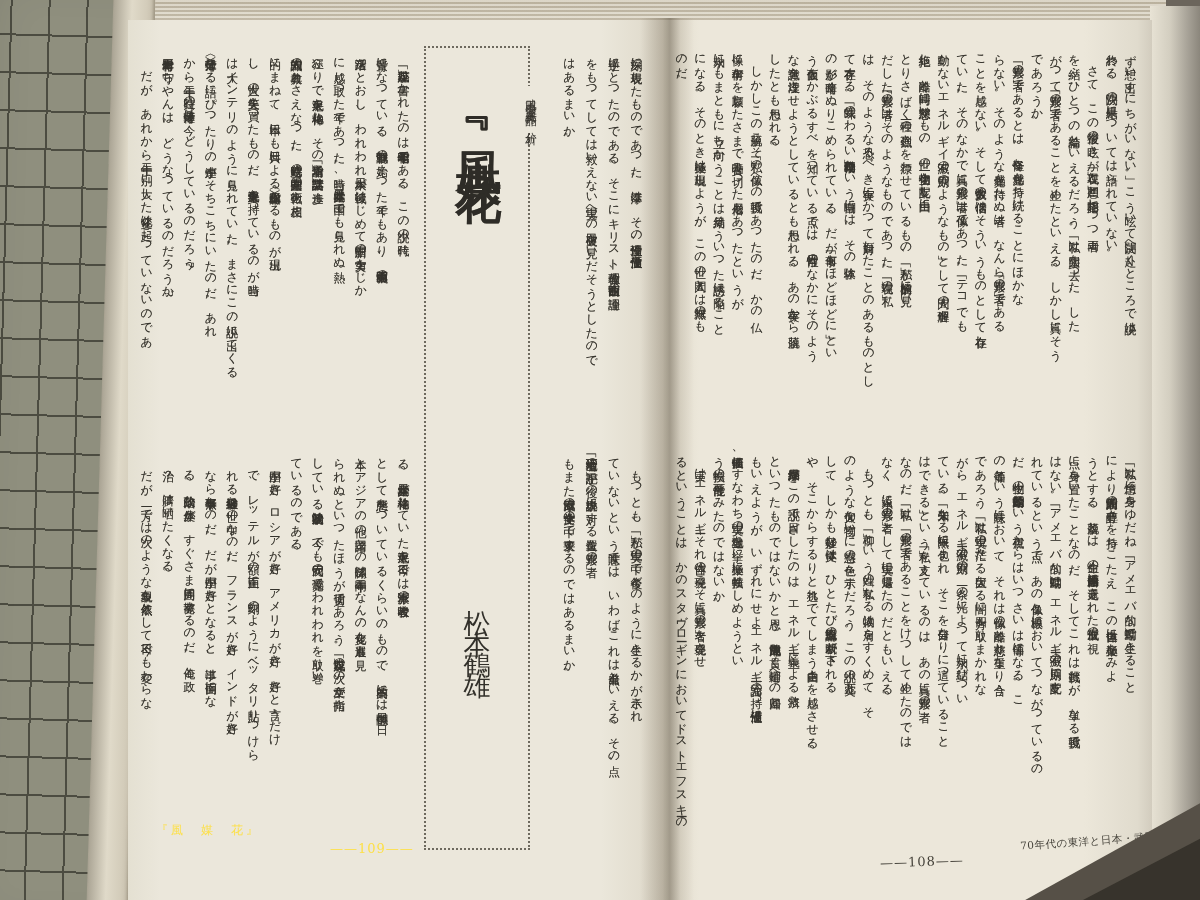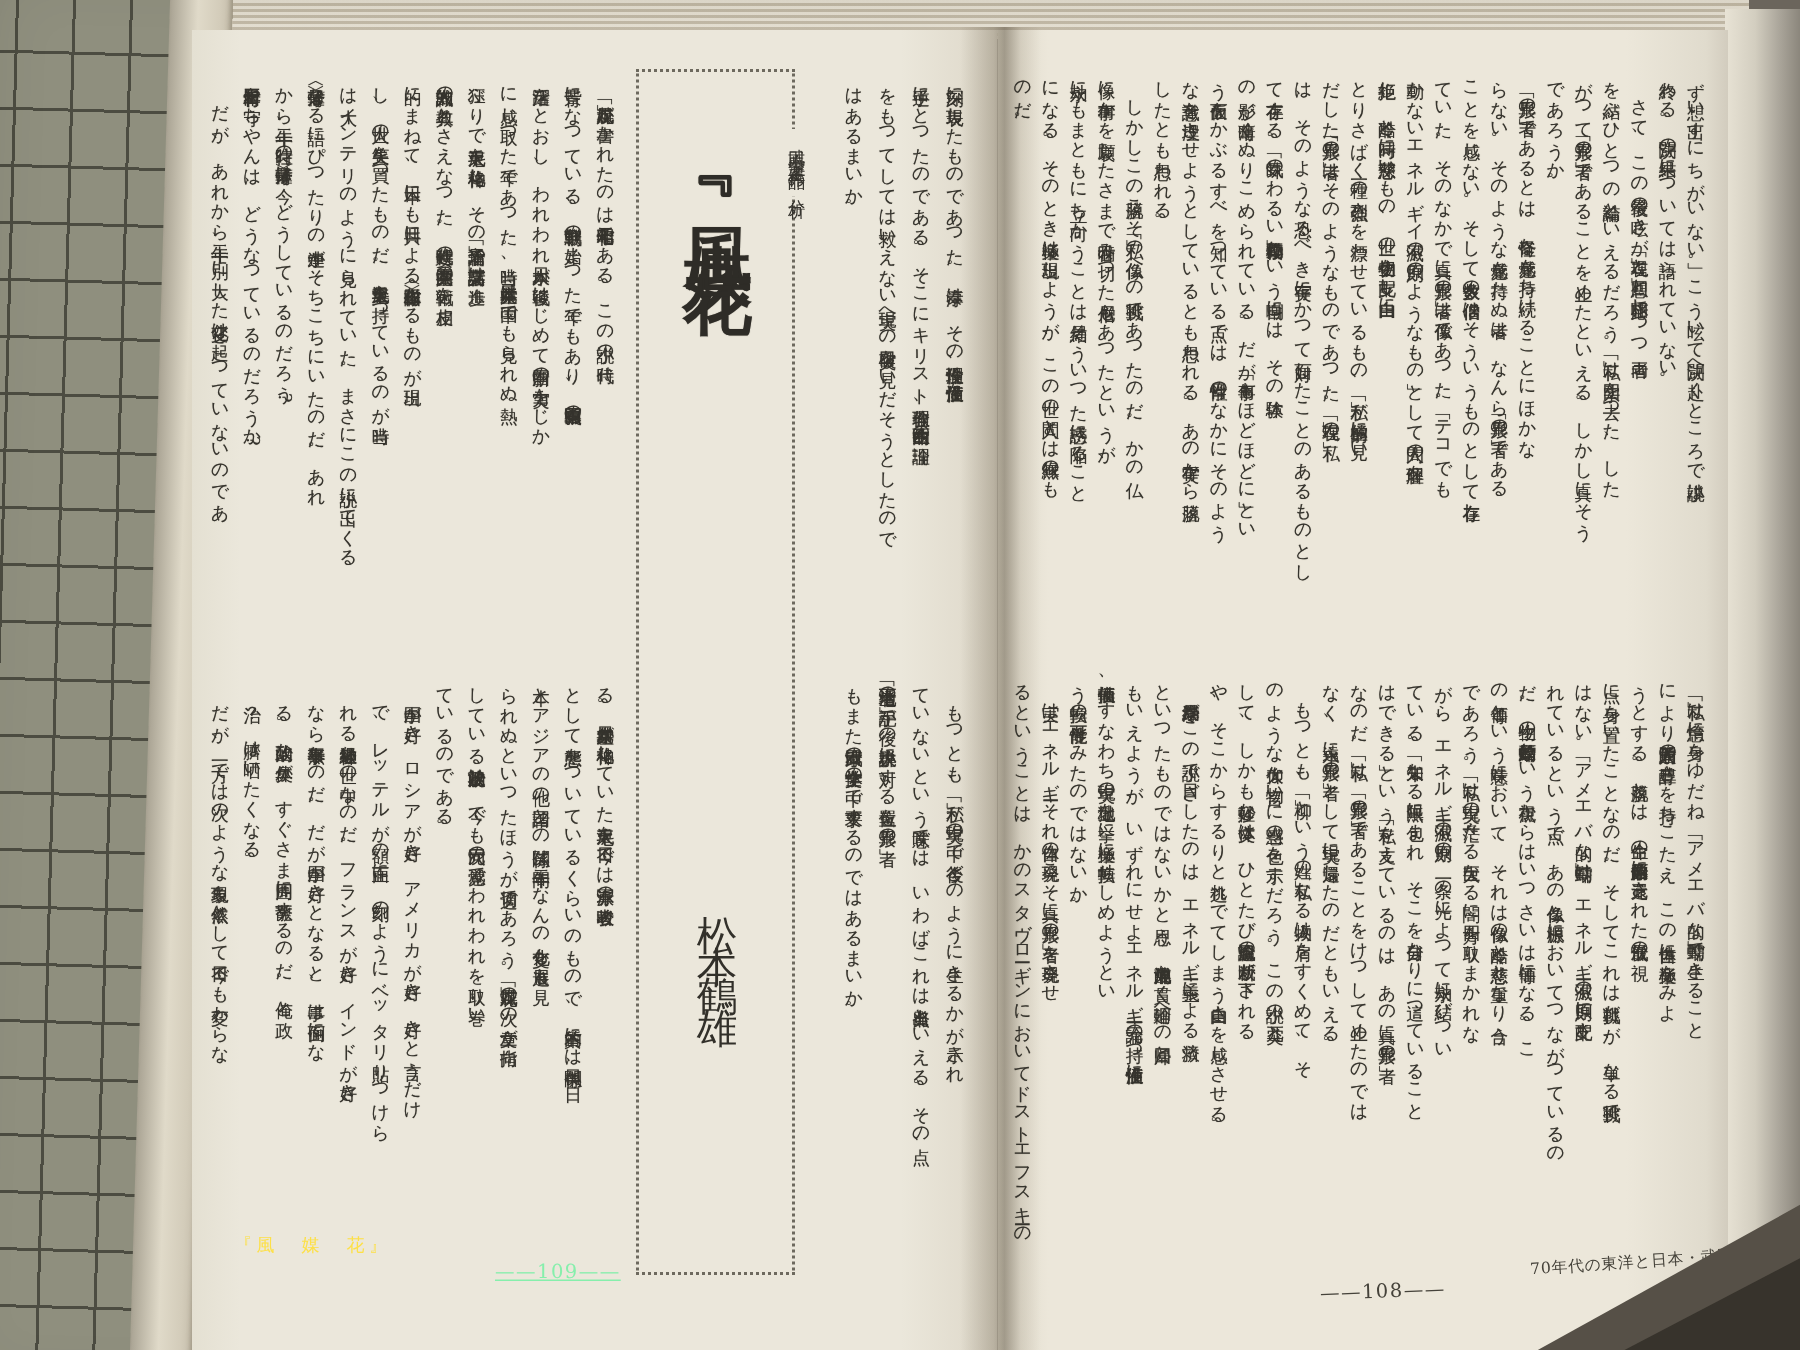--- a/index.html
+++ b/index.html
@@ -98,21 +98,21 @@
     writing-mode:vertical-rl;text-orientation:mixed;
     font-size:27px;letter-spacing:21px;color:#32302a;
   }
   
   .runfoot-left{
     position:absolute;left:156px;top:822px;
     font-size:12px;letter-spacing:3px;color:#fde047;
   }
   .pagenum-left{
     position:absolute;left:330px;top:841px;
-    font-size:13px;color:#86efac;letter-spacing:1px;text-decoration:underline;
+    font-size:13px;color:#fde047;letter-spacing:1px;
   }
   .runfoot-right{
     position:absolute;left:1020px;top:834px;
     font-size:10.5px;color:#45423a;transform:rotate(-4deg);letter-spacing:.5px;
   }
   .pagenum-right{
     position:absolute;left:880px;top:854px;
     font-size:13px;color:#45423a;letter-spacing:1px;transform:rotate(-2deg);
   }
 </style>

